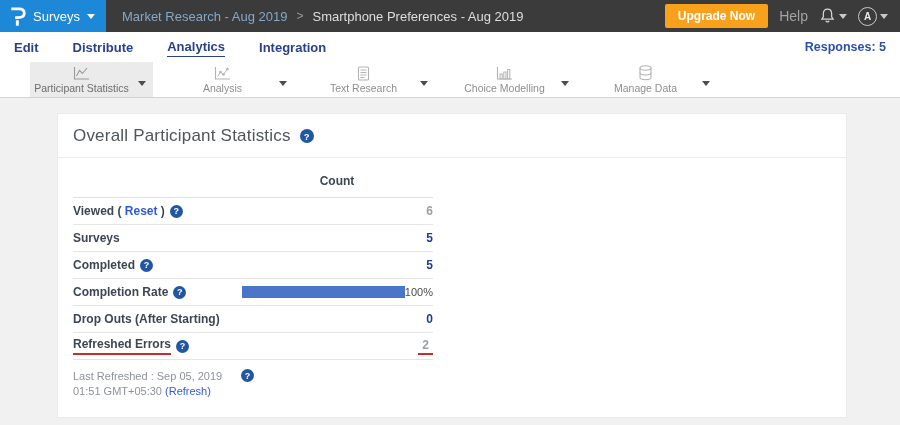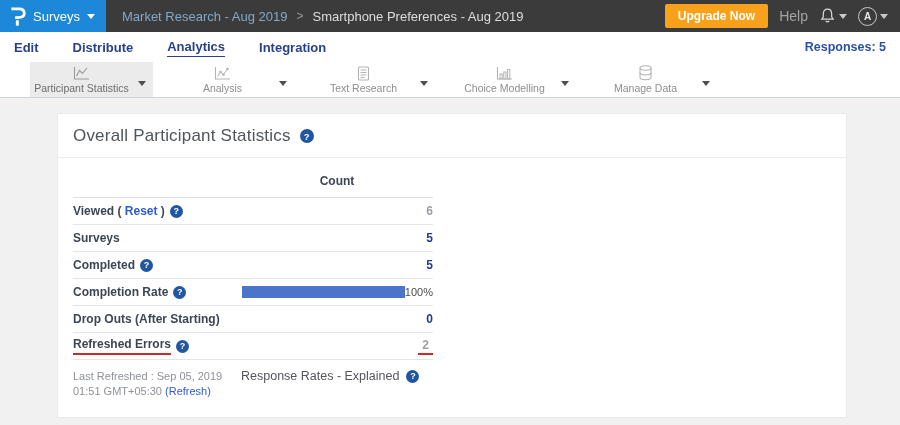--- a/index.html
+++ b/index.html
@@ -264,19 +264,18 @@
           </span>
       </div>
     </div>
 
     <div class="card-footer">
       <div class="refreshed">
         <span>Last Refreshed : Sep 05, 2019 01:51</span>
         <span>GMT+05:30 </span><span class="inline-link">(Refresh)</span>
       </div>
       <div class="rates">
-        <span>Response Rates - Explained</span>
         <span class="help-badge sm">?</span>
       </div>
     </div>
 
   </div>
 </div>
 
 </body></html>

